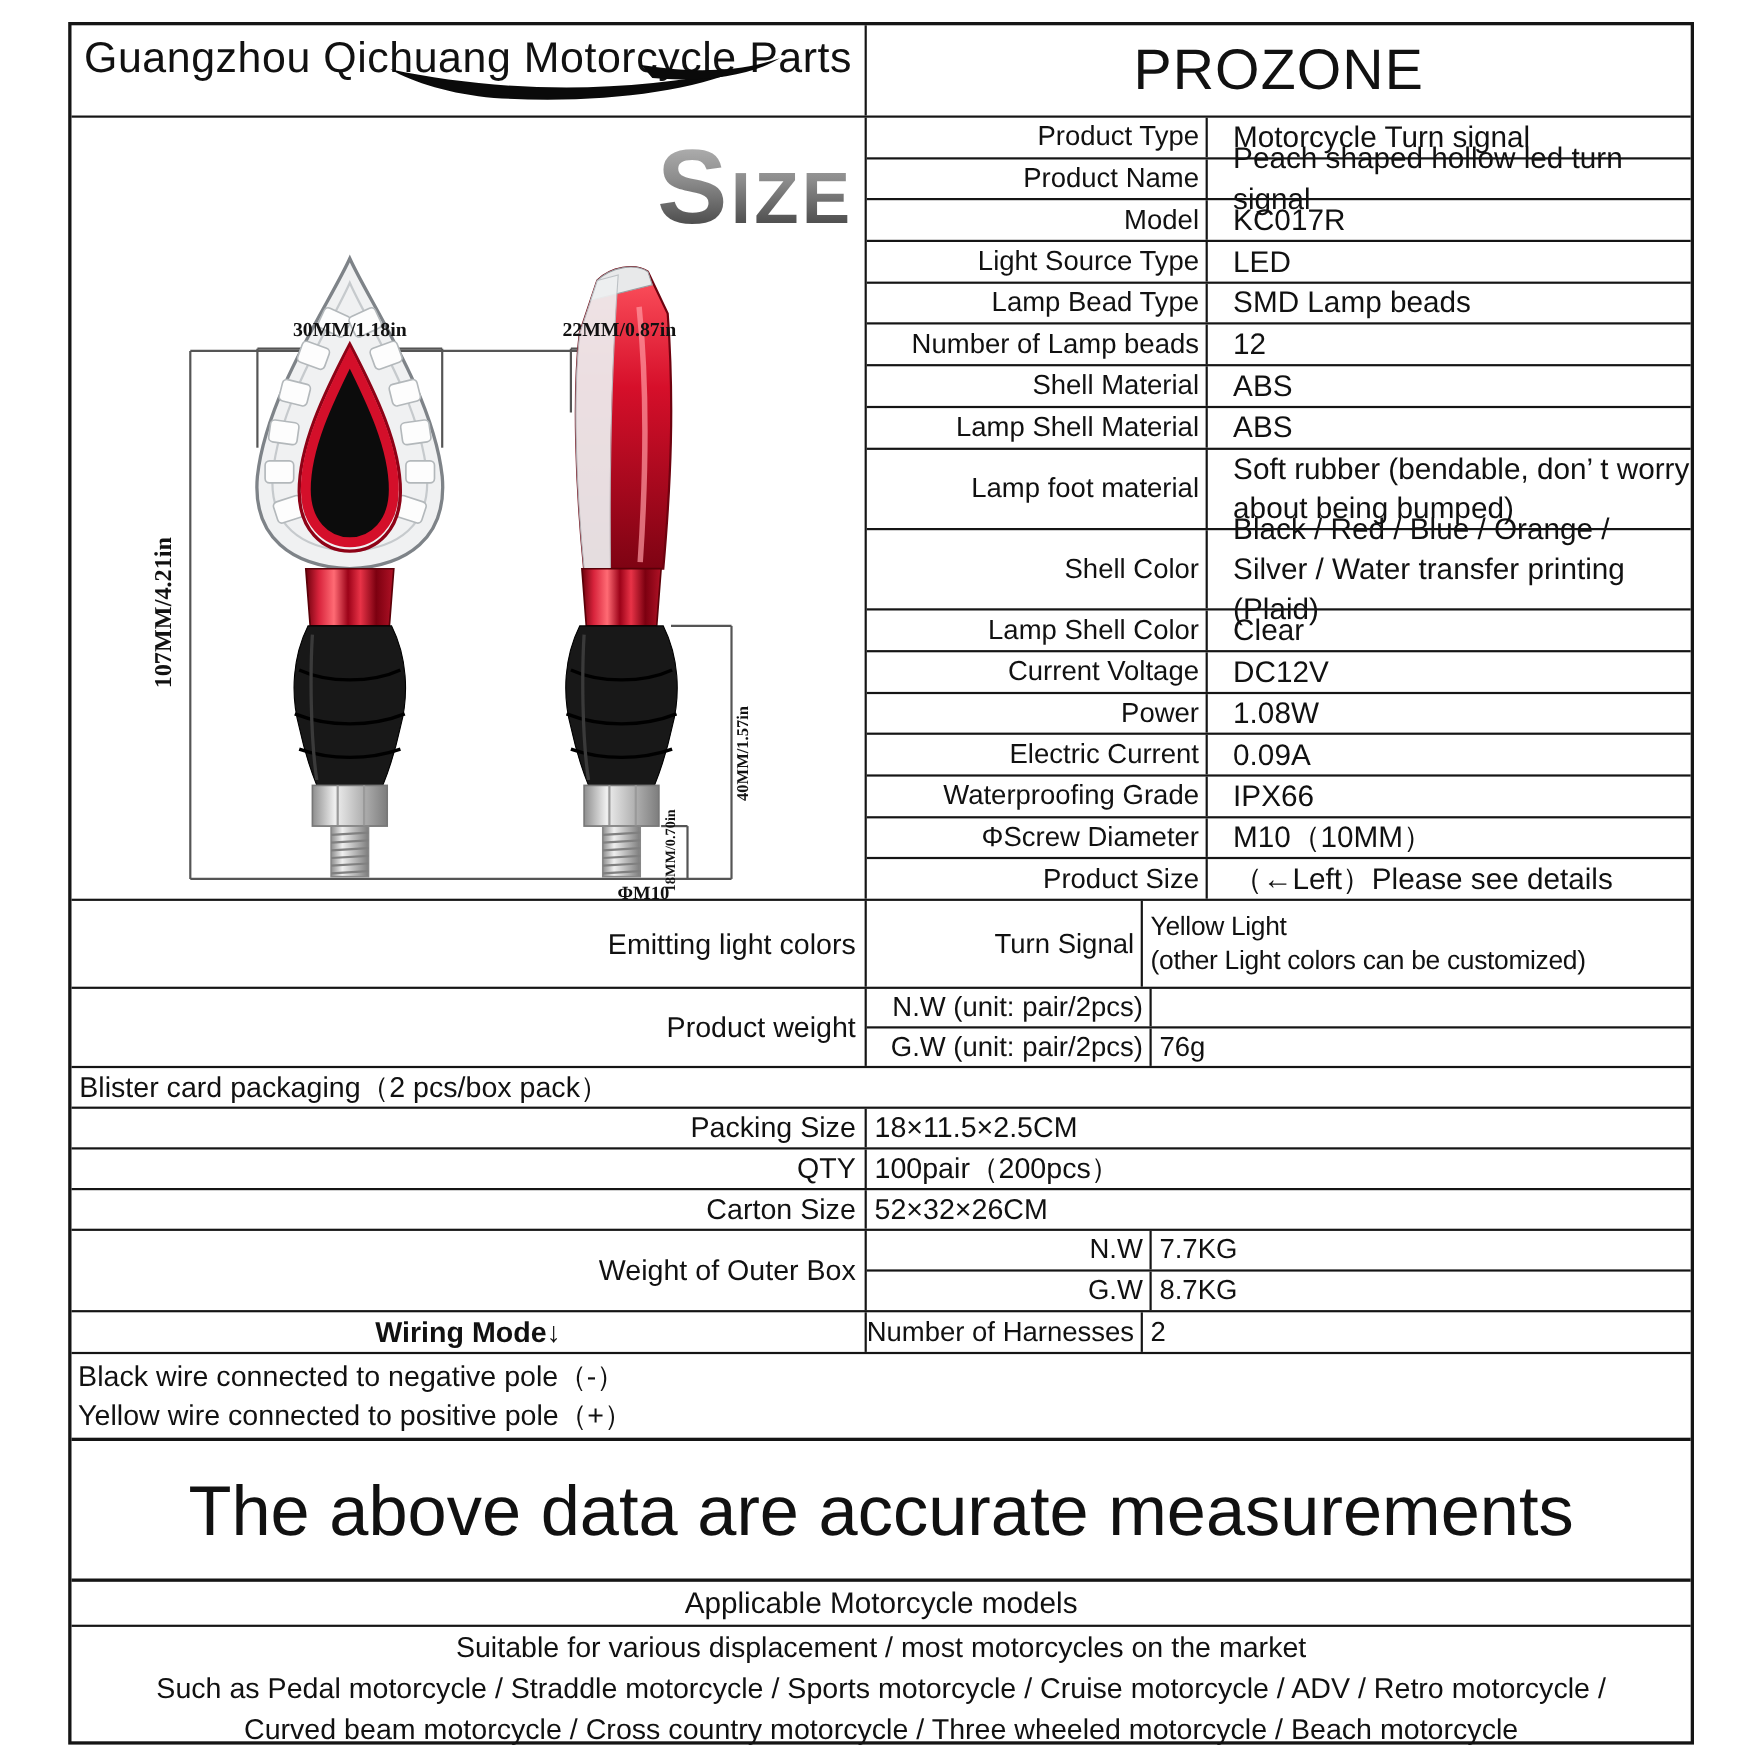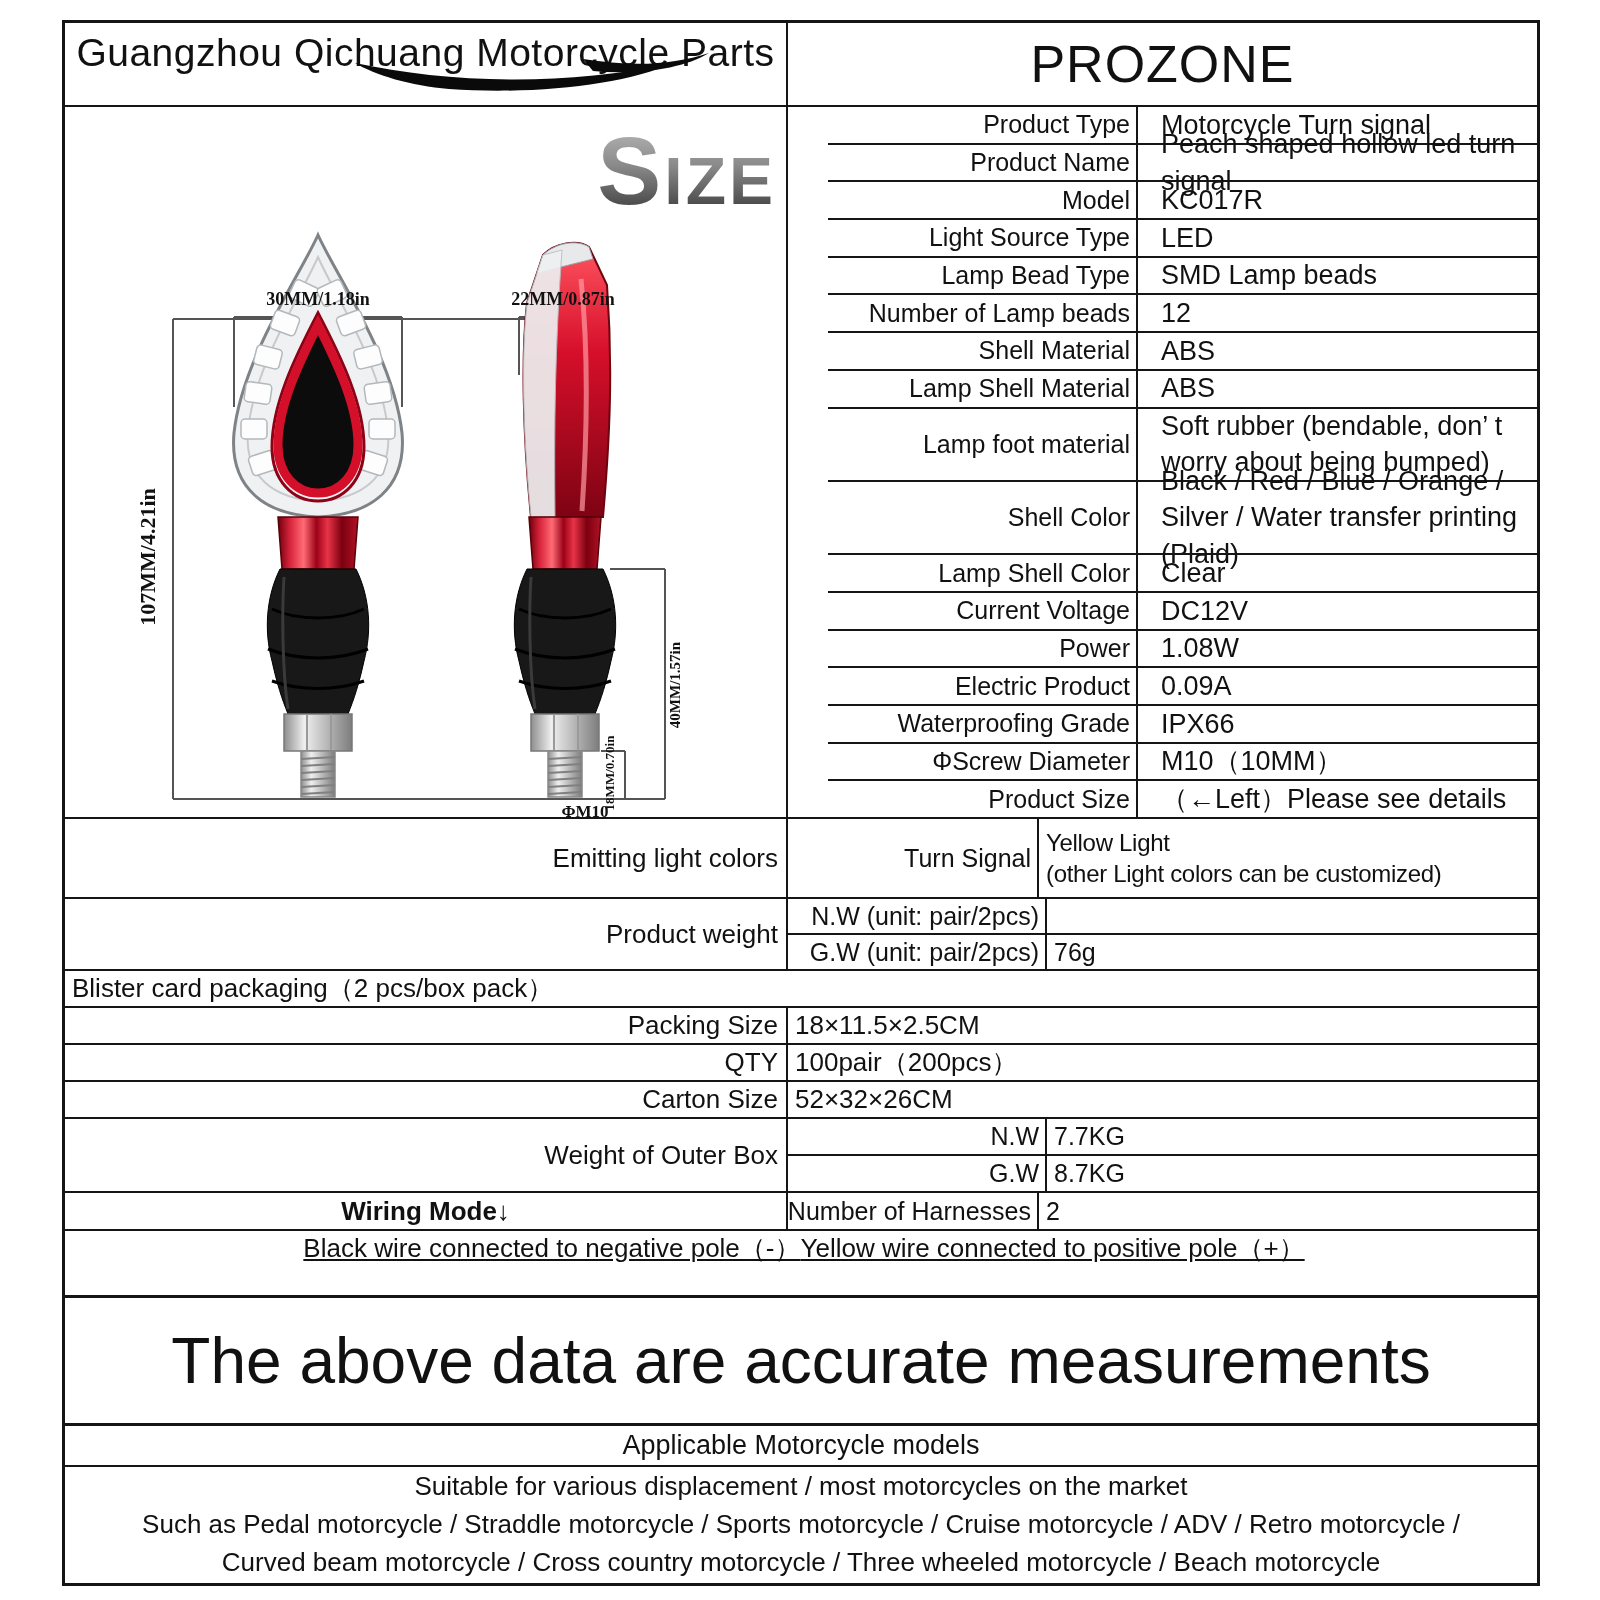--- a/index.html
+++ b/index.html
@@ -23,21 +23,21 @@
   .left-panel{width:723px;position:relative;border-right:2px solid #151515;}
   .size-title{position:absolute;right:10px;top:2px;font-weight:bold;font-size:66px;
               letter-spacing:3px;line-height:1.3;
               background:linear-gradient(#c9c9c9 0%,#8a8a8a 45%,#1f1f1f 100%);
               -webkit-background-clip:text;background-clip:text;
               -webkit-text-fill-color:transparent;color:#4a4a4a;}
   .size-title::first-letter{font-size:96px;}
   .diagram{position:absolute;left:0;top:0;}
   .dim-text{font-family:"Liberation Serif",serif;font-weight:bold;fill:#111;}
   
-  .spec-table{flex:1;display:flex;flex-direction:column;margin-left:40px;}
+  .spec-table{flex:1;display:flex;flex-direction:column;}
   .srow{flex:1;display:flex;border-top:2px solid #151515;min-height:0;}
   .srow:first-child{border-top:none;}
   .srow.tall{flex:2;}
   .slabel{width:302px;border-right:2px solid #151515;display:flex;align-items:center;
           justify-content:flex-end;padding-right:6px;font-size:25px;white-space:nowrap;}
   .svalue{flex:1;display:flex;align-items:center;padding-left:23px;font-size:27px;line-height:1.35;}
   
   .left-span{width:723px;border-right:2px solid #151515;display:flex;align-items:center;
              justify-content:flex-end;padding-right:8px;font-size:26px;}
   .mid-col{width:251px;border-right:2px solid #151515;display:flex;align-items:center;
@@ -49,22 +49,22 @@
   .stack .sub:first-child{border-top:none;}
   .weight-row{height:72px;flex:none;}
   .pack-row{height:37px;flex:none;}
   .pack-label{width:723px;border-right:2px solid #151515;display:flex;align-items:center;
               justify-content:flex-end;padding-right:8px;font-size:26px;}
   .pack-value{flex:1;display:flex;align-items:center;padding-left:7px;font-size:26px;}
   .outer-row{height:74px;flex:none;}
   .wiring-row{height:38px;flex:none;}
   .wiring-left{width:723px;border-right:2px solid #151515;display:flex;align-items:center;
                justify-content:center;font-size:26px;font-weight:bold;}
-  .note-row{height:66px;flex:none;justify-content:center;
-            padding-left:6px;font-size:26px;line-height:1.35;text-decoration:underline;}
+  .note-row{height:78px;flex:none;flex-direction:column;justify-content:center;
+            padding-left:6px;font-size:26px;line-height:1.35;}
   .banner-row{height:128px;flex:none;align-items:center;justify-content:center;
               font-size:64px;letter-spacing:0;border-top:3px solid #151515;}
   .app-row{height:42px;flex:none;align-items:center;justify-content:center;
            font-size:27px;border-top:3px solid #151515;}
   .bottom-row{flex:1;flex-direction:column;align-items:center;justify-content:center;
               font-size:26px;line-height:1.45;text-align:center;}
   .fit2{font-size:24px;letter-spacing:-.3px;line-height:1.3;}
 </style>
 </head>
 <body>
@@ -231,21 +231,21 @@
           </div>
       <div class="srow">
             <div class="slabel">Current Voltage</div>
             <div class="svalue">DC12V</div>
           </div>
       <div class="srow">
             <div class="slabel">Power</div>
             <div class="svalue">1.08W</div>
           </div>
       <div class="srow">
-            <div class="slabel">Electric Product</div>
+            <div class="slabel">Electric Current</div>
             <div class="svalue">0.09A</div>
           </div>
       <div class="srow">
             <div class="slabel">Waterproofing Grade</div>
             <div class="svalue">IPX66</div>
           </div>
       <div class="srow">
             <div class="slabel">ΦScrew Diameter</div>
             <div class="svalue">M10（10MM）</div>
           </div>

